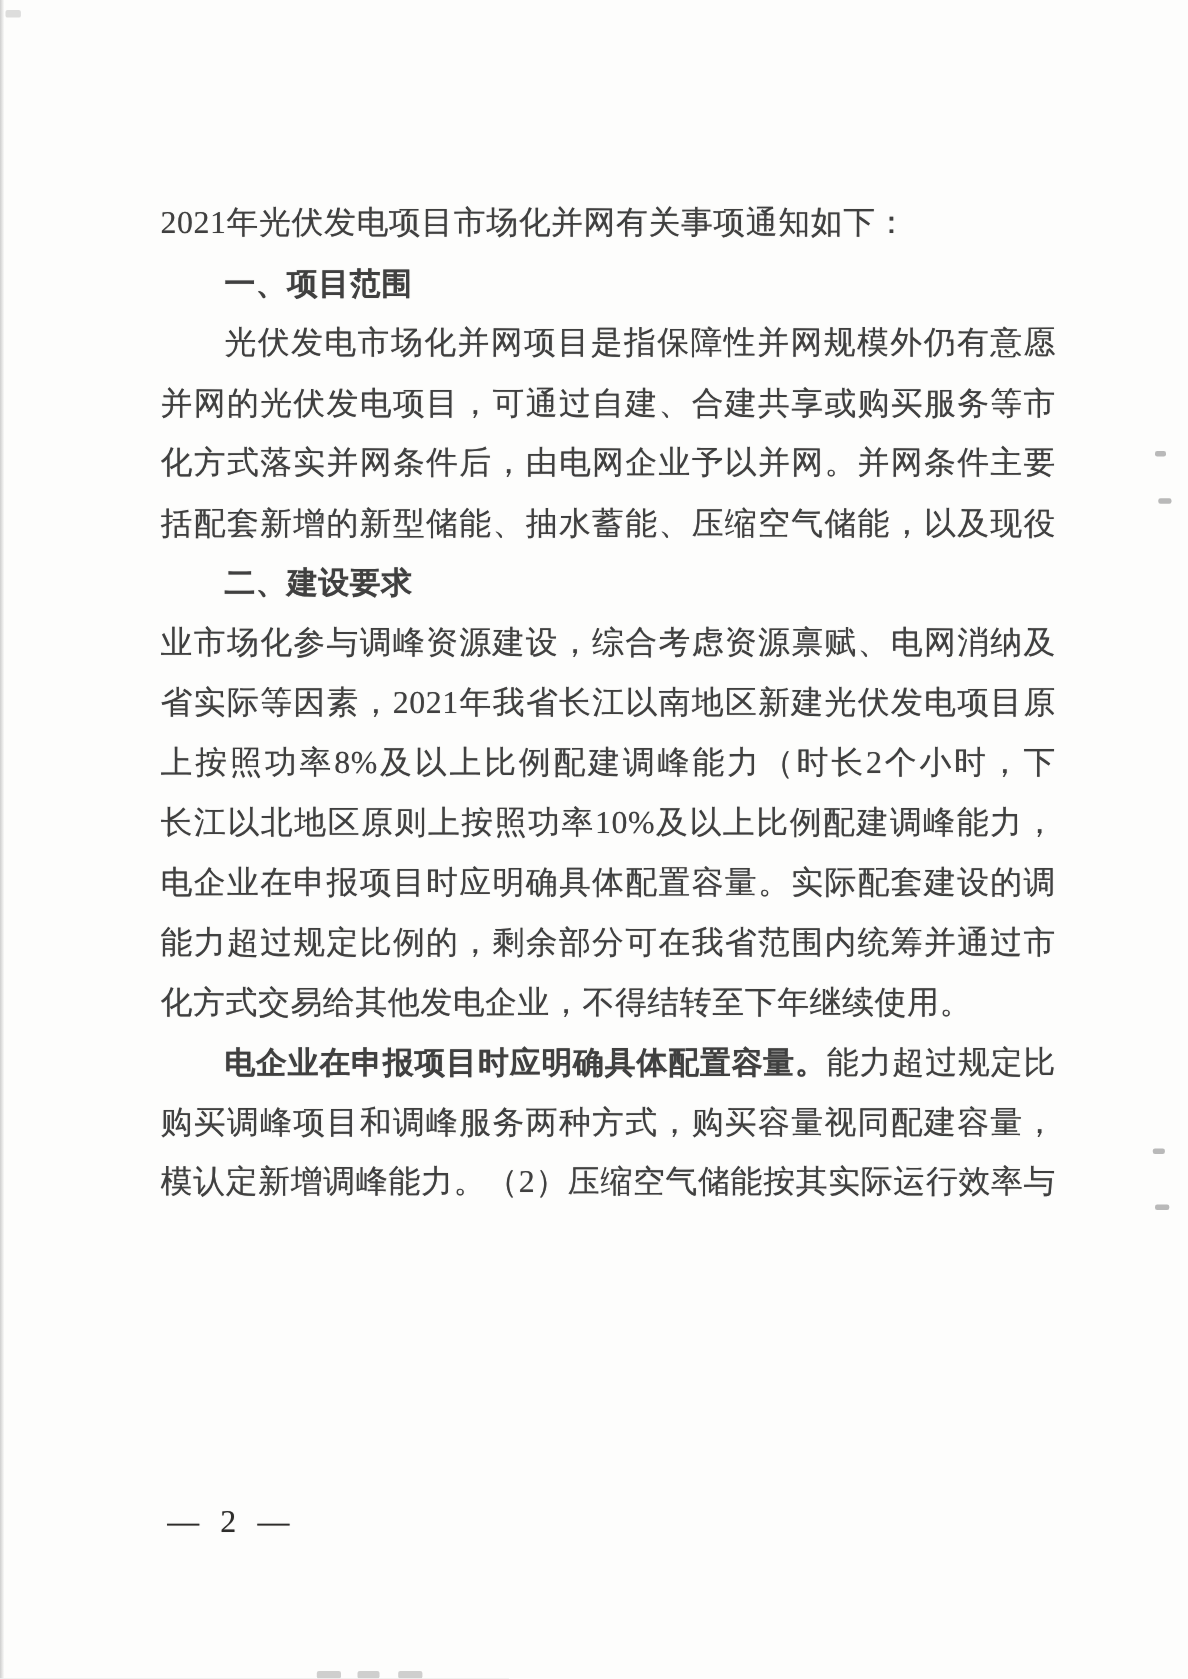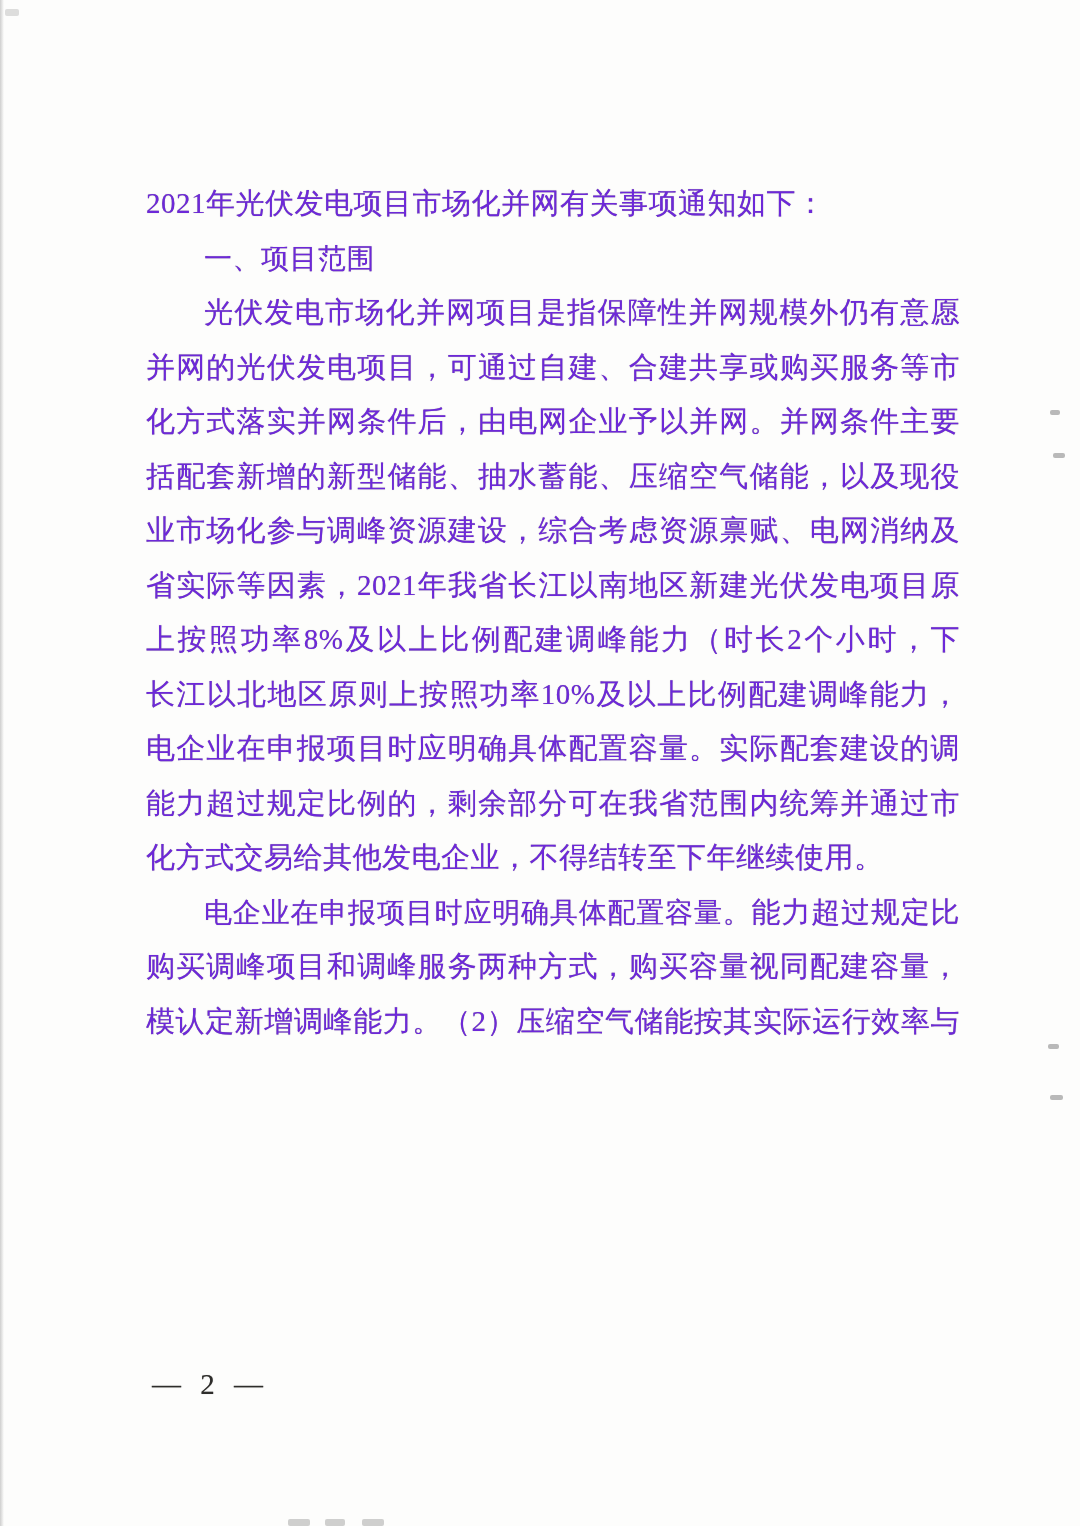--- a/index.html
+++ b/index.html
@@ -35,34 +35,34 @@
     left: 146px;
     top: 176px;
     width: 814px;
   }
   .line {
     height: 54.5px;
     line-height: 54.5px;
     font-size: 29px;
     letter-spacing: 0.5px;
     white-space: nowrap;
-    color: #6d28d9;
+    color: #404040;
     text-shadow: 0 0 0.7px rgba(60,58,55,0.55);
   }
   .line.justify {
     white-space: normal;
     text-align: justify;
     text-align-last: justify;
     overflow: hidden;
   }
   .line.indent {
     padding-left: 58px;
   }
   .seg.bold {
-    font-weight: 400;
+    font-weight: 700;
     font-family: "Liberation Sans", "DejaVu Sans", sans-serif;
     font-size: 28px;
   }
   .line.heading {
     font-family: "Liberation Sans", "DejaVu Sans", sans-serif;
     font-weight: 700;
     font-size: 30px;
   }
   .page-number {
     position: absolute;
@@ -99,20 +99,21 @@
   <div class="scan-edge"></div>
   <div class="corner-mark"></div>
 
   <div class="doc-body">
       <div class="line"><span class="seg">2021年光伏发电项目市场化并网有关事项通知如下：</span></div>
       <div class="line indent heading"><span class="seg bold">一、项目范围</span></div>
       <div class="line indent justify"><span class="seg">光伏发电市场化并网项目是指保障性并网规模外仍有意愿</span></div>
       <div class="line justify"><span class="seg">并网的光伏发电项目，可通过自建、合建共享或购买服务等市场</span></div>
       <div class="line justify"><span class="seg">化方式落实并网条件后，由电网企业予以并网。并网条件主要包</span></div>
       <div class="line justify"><span class="seg">括配套新增的新型储能、抽水蓄能、压缩空气储能，以及现役供</span></div>
+      <div class="line indent heading"><span class="seg bold">二、建设要求</span></div>
       <div class="line justify"><span class="seg">业市场化参与调峰资源建设，综合考虑资源禀赋、电网消纳及我</span></div>
       <div class="line justify"><span class="seg">省实际等因素，2021年我省长江以南地区新建光伏发电项目原则</span></div>
       <div class="line justify"><span class="seg">上按照功率8%及以上比例配建调峰能力（时长2个小时，下同），</span></div>
       <div class="line justify"><span class="seg">长江以北地区原则上按照功率10%及以上比例配建调峰能力，发</span></div>
       <div class="line justify"><span class="seg">电企业在申报项目时应明确具体配置容量。实际配套建设的调峰</span></div>
       <div class="line justify"><span class="seg">能力超过规定比例的，剩余部分可在我省范围内统筹并通过市场</span></div>
       <div class="line"><span class="seg">化方式交易给其他发电企业，不得结转至下年继续使用。</span></div>
       <div class="line indent justify"><span class="seg bold">电企业在申报项目时应明确具体配置容量。</span><span class="seg">能力超过规定比例的</span></div>
       <div class="line justify"><span class="seg">购买调峰项目和调峰服务两种方式，购买容量视同配建容量，购</span></div>
       <div class="line justify"><span class="seg">模认定新增调峰能力。（2）压缩空气储能按其实际运行效率与</span></div>

